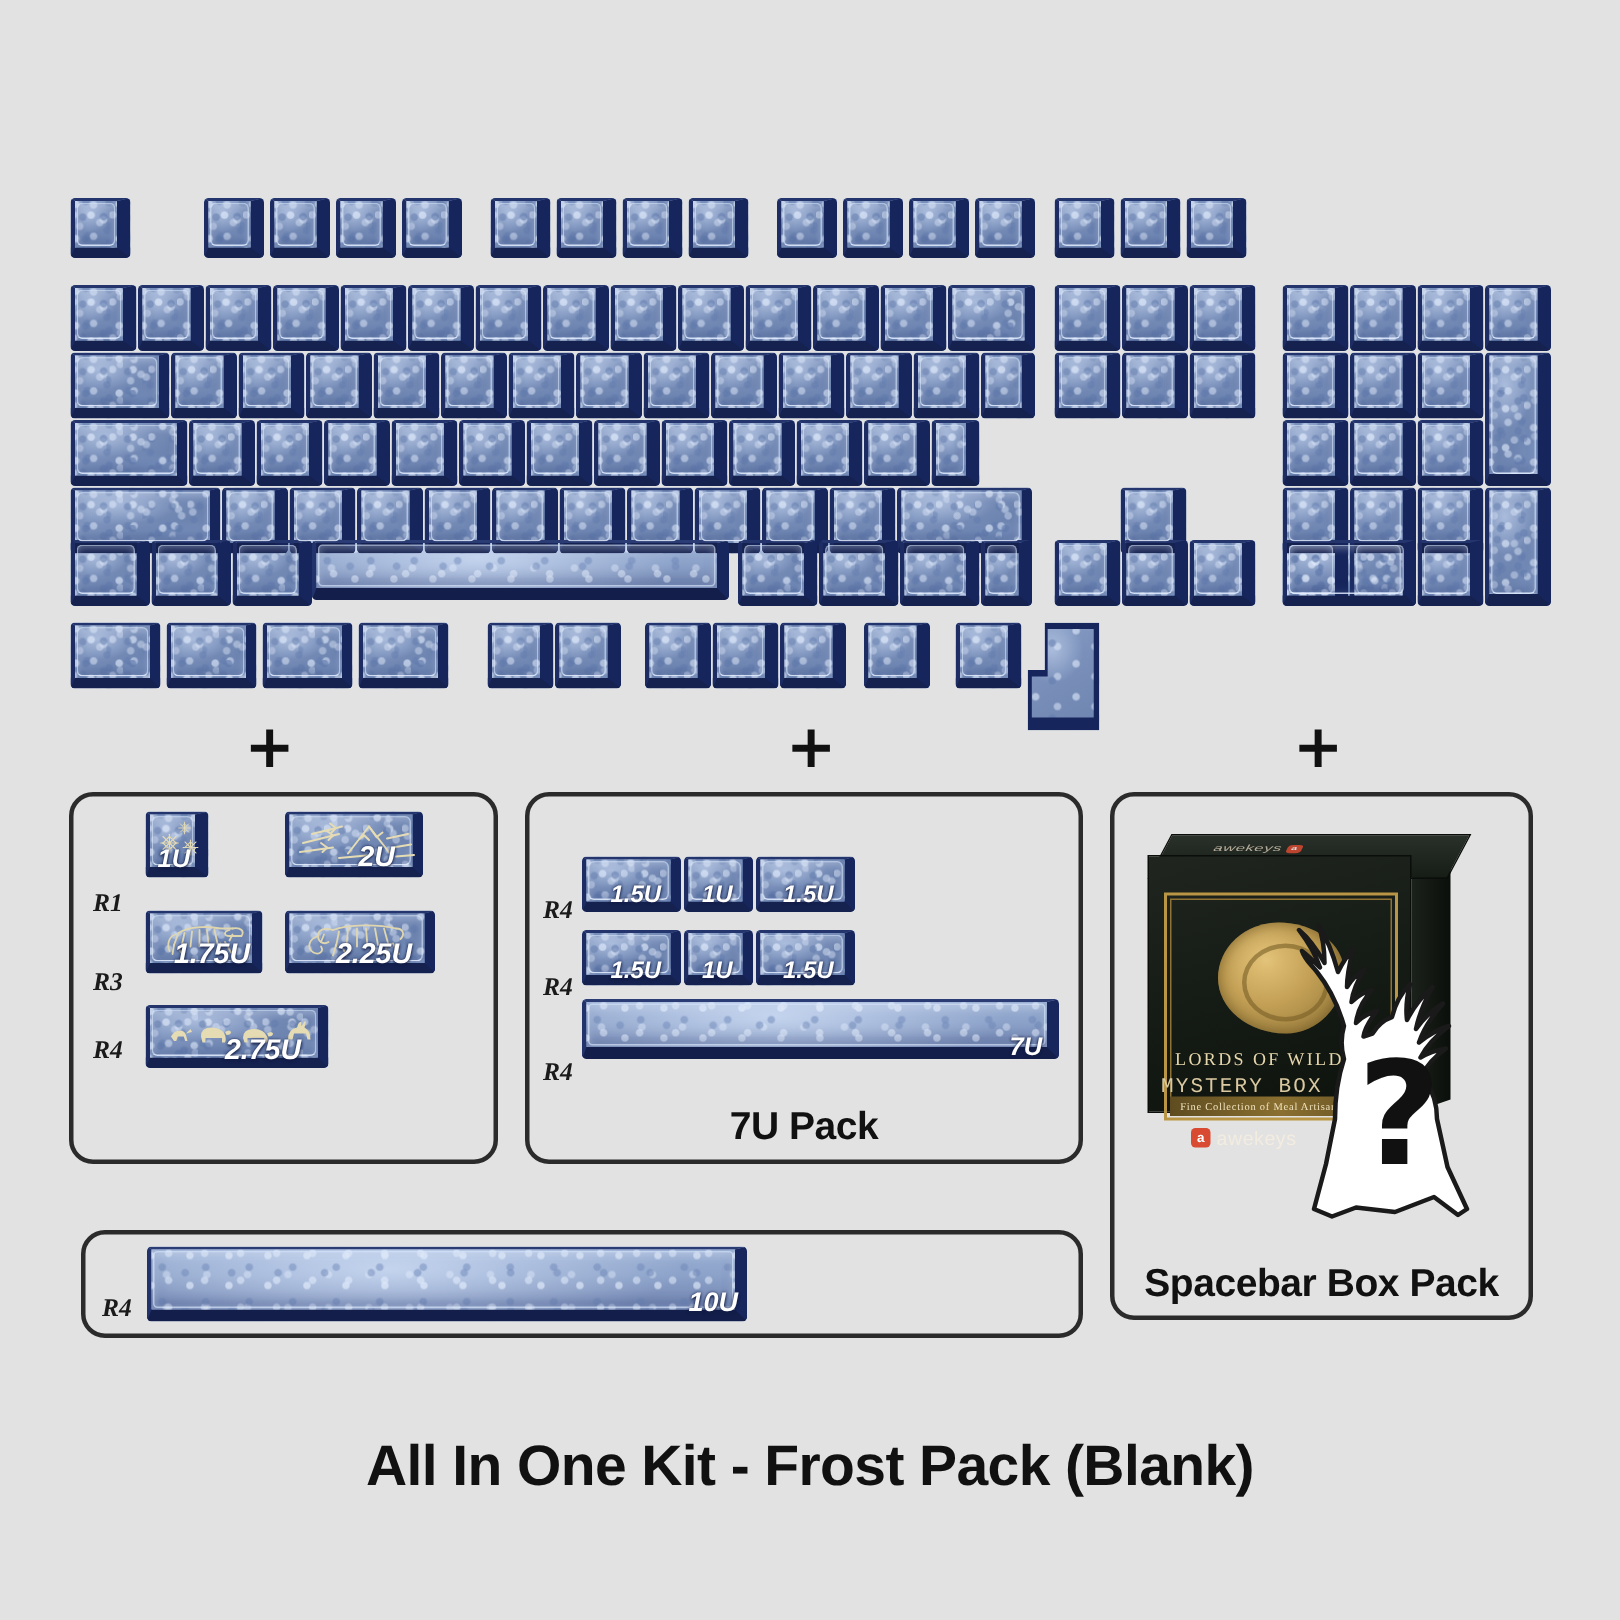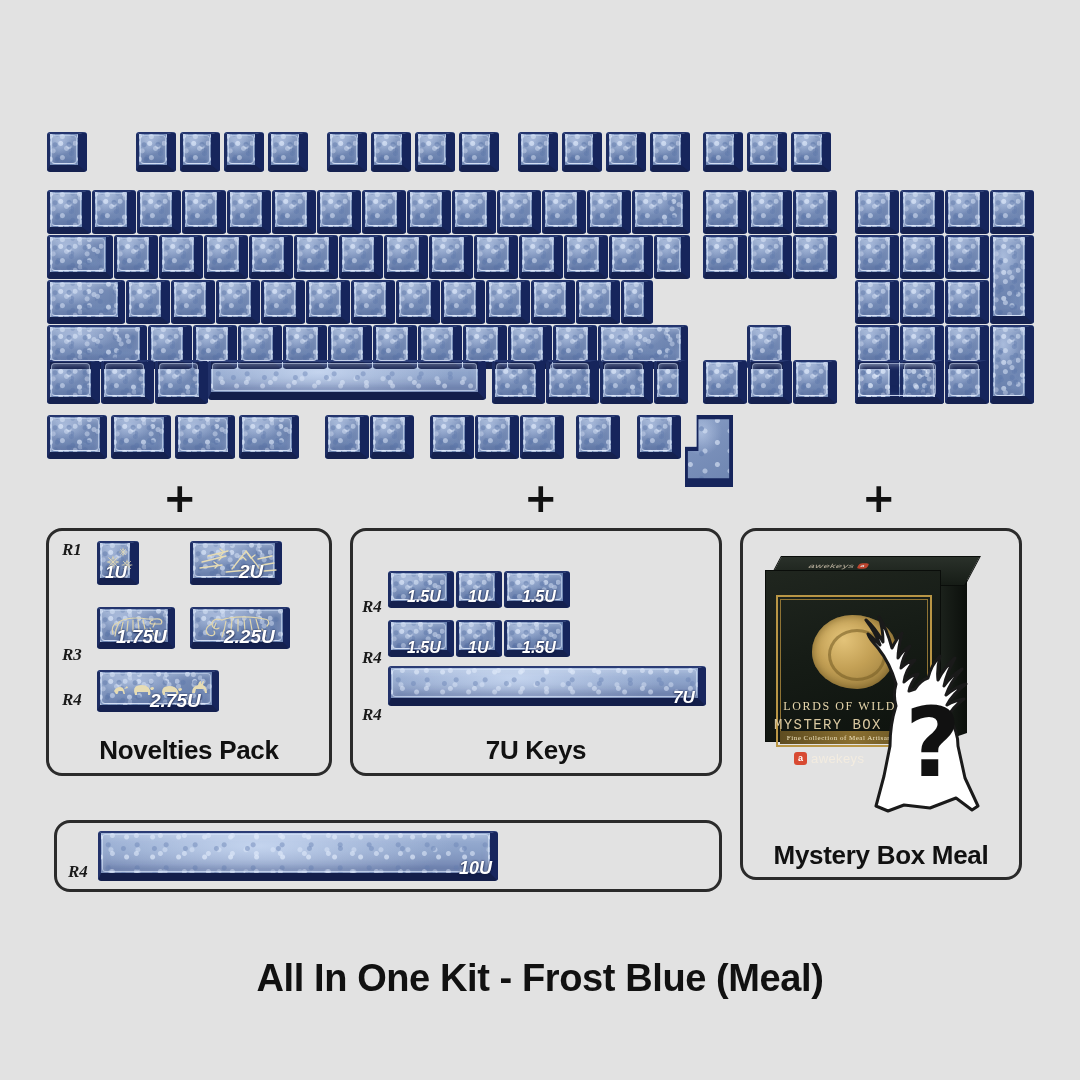--- a/index.html
+++ b/index.html
@@ -665,21 +665,21 @@
     <div class="sk"></div>
   </div>
 
 
   <div class="plus" style="left:163px;top:478px;">+</div>
   <div class="plus" style="left:524px;top:478px;">+</div>
   <div class="plus" style="left:862px;top:478px;">+</div>
 
   <div class="panel" style="left:46px;top:528px;width:286px;height:248px;"></div>
 
-  <div class="row-label" style="left:62px;top:540px;">R1</div>
+  <div class="row-label" style="left:62px;top:592px;">R1</div>
   <div class="row-label" style="left:62px;top:645px;">R3</div>
   <div class="row-label" style="left:62px;top:690px;">R4</div>
 
   <div class="kc" style="left:97px;top:541px;width:42px;height:44px;">
     <div class="face"></div>
   </div>
   <div class="glyph" style="left:103px;top:545px;">
     <svg width="32" height="30" viewBox="0 0 32 30">
       <g stroke="#e6dcb4" stroke-width="1.1" fill="none" stroke-linecap="round">
         <g transform="translate(20,7) scale(.55)">
@@ -807,21 +807,20 @@
       <g fill="#e6dcb4">
         <path d="M10 16 q2-4 6-4 q3 0 4 3 l1 4 l-1.5 0 l-1-3 l-4 0 l-1 3 l-1.5 0 z M20 14 l3-3 l1 2 z"></path>
         <path d="M30 16 q0-6 7-6 q7 0 9 5 q1 3 0 5 l-2 0 l0-3 l-11 0 l0 3 l-2 0 z M46 13 q3-2 4 0 q0 2-3 2 z"></path>
         <path d="M58 17 q0-6 7-6 q7 0 9 5 q1 2 0 4 l-2 0 l0-3 l-11 0 l0 3 l-2 0 z M74 14 q3-2 4 0 q0 2-3 2 z"></path>
         <path d="M88 18 q0-7 6-8 q1-4 3-4 l0 3 l2-3 l1 0 l-1 4 q4 2 4 8 l-2 0 l-1-4 l-8 0 l-1 4 z"></path>
       </g>
     </svg>
   </div>
   <div class="size-tag" style="left:150px;top:690px;font-size:19px;">2.75U</div>
 
-  <div class="panel-label" style="left:46px;top:735px;width:286px;">Novelties Pack</div>
 
   <div class="panel" style="left:350px;top:528px;width:372px;height:248px;"></div>
 
   <div class="row-label" style="left:362px;top:597px;">R4</div>
   <div class="row-label" style="left:362px;top:648px;">R4</div>
   <div class="row-label" style="left:362px;top:705px;">R4</div>
 
   <div class="kc wide" style="left:388px;top:571px;width:66px;height:37px;">
       <div class="face"></div>
     </div>
@@ -850,21 +849,21 @@
   <div class="kc wide" style="left:504px;top:620px;width:66px;height:37px;">
       <div class="face"></div>
     </div>
   <div class="size-tag" style="left:522px;top:639px;font-size:16px;">1.5U</div>
 
   <div class="bar" style="left:388px;top:666px;width:318px;height:40px;">
     <div class="face"></div>
   </div>
   <div class="size-tag" style="left:673px;top:688px;font-size:17px;">7U</div>
 
-  <div class="panel-label" style="left:350px;top:735px;width:372px;">7U Keys</div>
+  <div class="panel-label" style="left:350px;top:735px;width:372px;">7U Pack</div>
 
   <div class="panel" style="left:740px;top:528px;width:282px;height:352px;"></div>
 
   <div class="mbox" style="left:765px;top:556px;width:202px;height:200px;">
     <div class="mbox-side"></div>
     <div class="mbox-lid"></div>
     <div class="mbox-toplogo">
       <span class="brand-name">awekeys</span>
       <span class="brand-mark">a</span>
     </div>
@@ -927,27 +926,27 @@
                L36 211
                L24 206
                L32 176
                L38 146
                C38 132, 40 118, 44 106
                C42 99, 42 91, 44 84 Z" fill="#ffffff" stroke="#1a1a1a" stroke-width="3" stroke-linejoin="round"></path>
     </svg>
   </div>
   <div class="qmark" style="left:905px;top:695px;">?</div>
 
-  <div class="panel-label" style="left:740px;top:840px;width:282px;">Mystery Box Meal</div>
+  <div class="panel-label" style="left:740px;top:840px;width:282px;">Spacebar Box Pack</div>
 
   <div class="panel" style="left:54px;top:820px;width:668px;height:72px;"></div>
 
   <div class="row-label" style="left:68px;top:862px;">R4</div>
 
   <div class="bar" style="left:98px;top:831px;width:400px;height:50px;">
     <div class="face"></div>
   </div>
   <div class="size-tag" style="left:459px;top:858px;font-size:18px;">10U</div>
 
 
-  <div class="title" style="left:0;top:957px;">All In One Kit - Frost Blue (Meal)</div>
+  <div class="title" style="left:0;top:957px;">All In One Kit - Frost Pack (Blank)</div>
 
 </div>
 
 </body></html>

